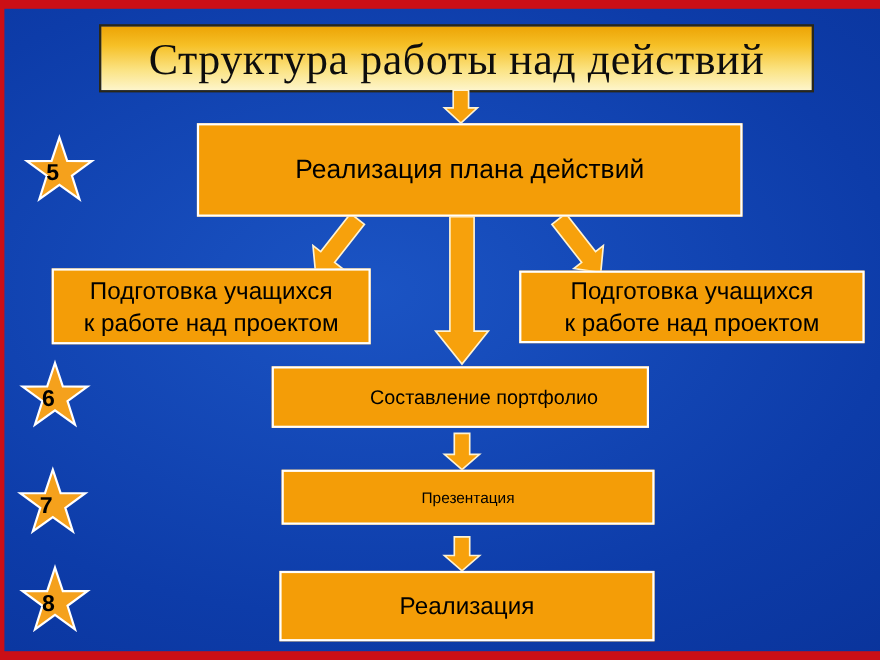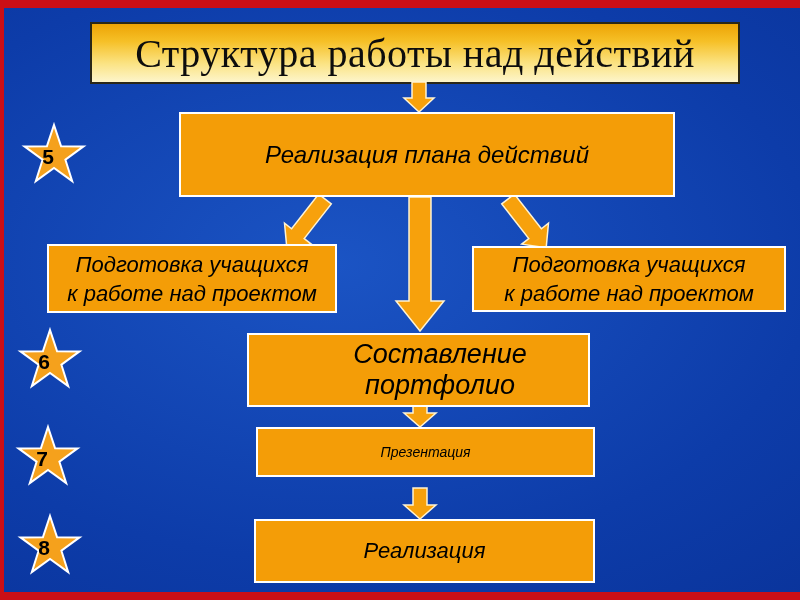--- a/index.html
+++ b/index.html
@@ -18,26 +18,26 @@
     border:2px solid #2a2717;
     display:flex;align-items:center;justify-content:center;
   }
   .title-text{
     font-family:"Liberation Serif","DejaVu Serif",serif;
     font-size:40px;color:#0d0d0d;white-space:nowrap;letter-spacing:0.5px;
   }
   .obox{
     position:absolute;box-sizing:border-box;background:#f49d07;border:2px solid #ffffff;
     display:flex;flex-direction:column;align-items:center;justify-content:center;
-    text-align:center;color:#000;font-style:italic;
+    text-align:right;color:#000;
   }
   .box-step{left:179px;top:112px;width:496px;height:85px;font-size:24px;}
   .box-prep-left{left:47px;top:244px;width:290px;height:69px;font-size:22px;line-height:29px;}
   .box-prep-right{left:472px;top:246px;width:314px;height:66px;font-size:22px;line-height:29px;}
-  .box-portfolio{left:247px;top:333px;width:343px;height:74px;font-size:27px;padding-left:43px;}
+  .box-portfolio{left:247px;top:333px;width:343px;height:56px;font-size:18px;padding-left:43px;}
   .box-presentation{left:256px;top:427px;width:339px;height:50px;font-size:14px;}
   .box-reflection{left:254px;top:519px;width:341px;height:64px;font-size:22px;}
   .arrow-layer{position:absolute;left:0;top:0;width:800px;height:600px;pointer-events:none;}
   .conn{fill:#f7a10c;stroke:#fff3d2;stroke-width:1.5;stroke-linejoin:miter;}
   .star-svg{position:absolute;width:70px;height:70px;overflow:visible;}
   .star-shape{fill:#f5a11c;stroke:#ffffff;stroke-width:2;stroke-linejoin:miter;}
   .star-num{font-family:"Liberation Sans",sans-serif;font-weight:bold;font-size:21px;fill:#000;text-anchor:middle;}
   .s5{left:19px;top:121px;}
   .s6{left:15px;top:326px;}
   .s7{left:13px;top:423px;}

